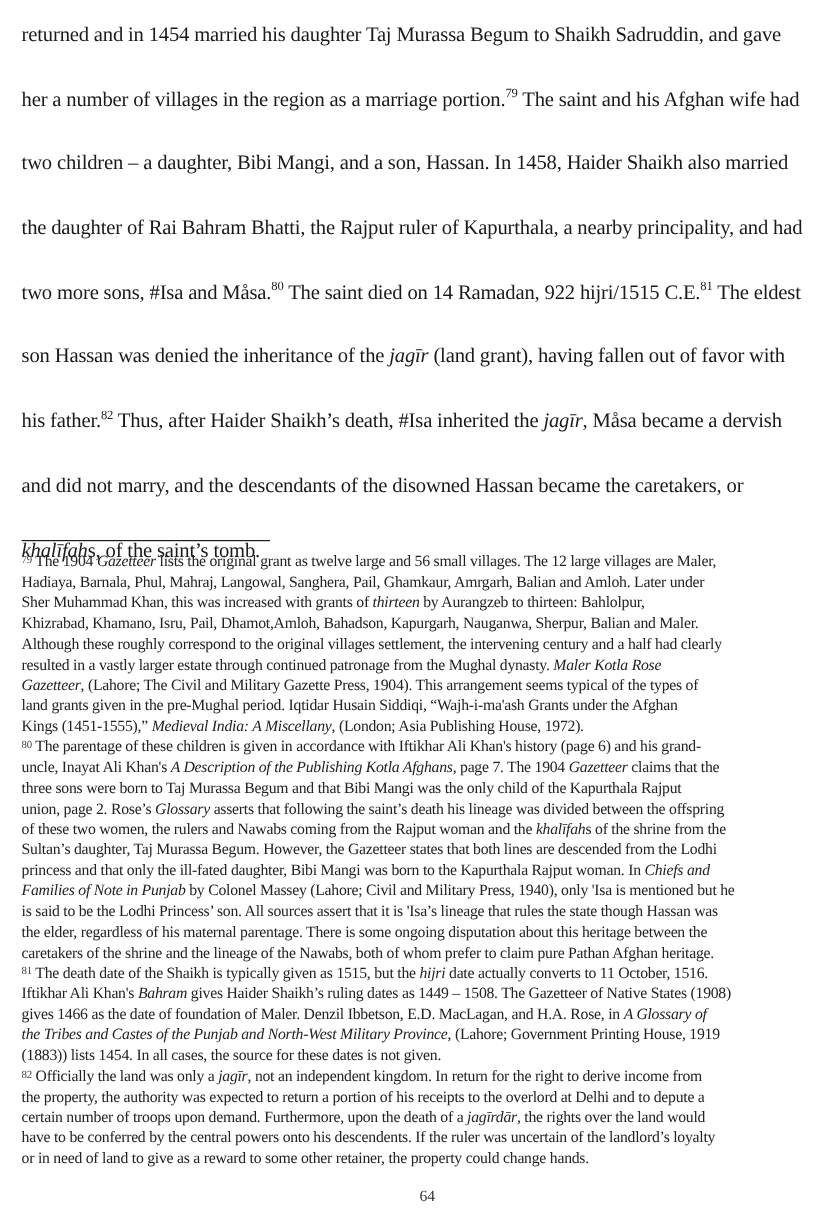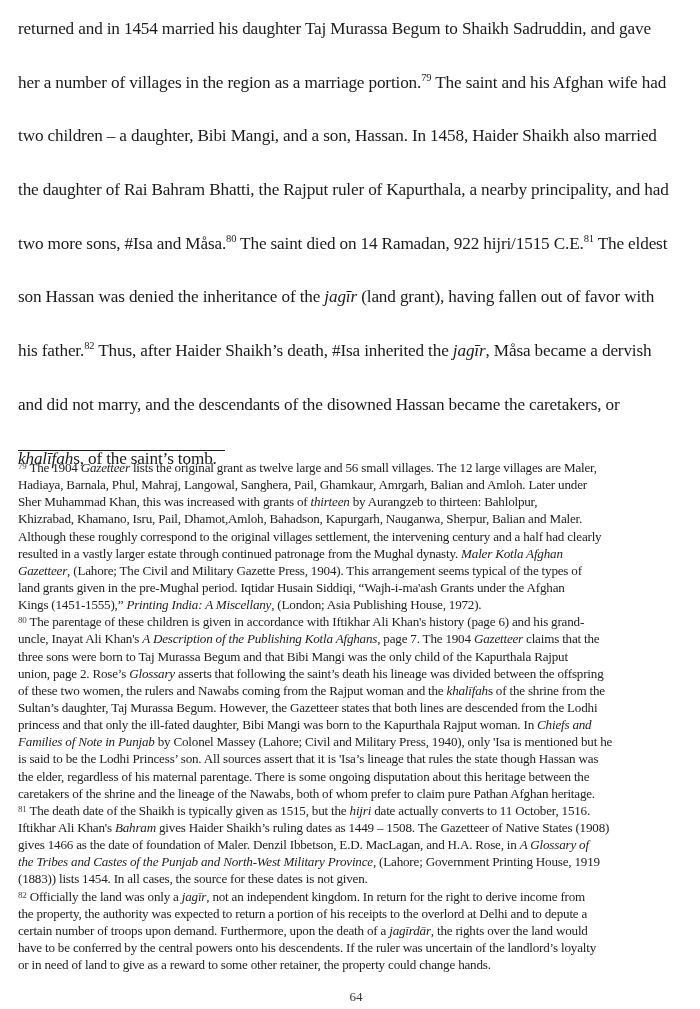--- a/index.html
+++ b/index.html
@@ -94,24 +94,24 @@
   </div>
 
 <div class="footnote-rule"></div>
 
 <div class="footnotes" id="footnotes">
     <span class="line"><span class="fn-num">79</span>  The 1904 <i>Gazetteer</i> lists the original grant as twelve large and 56 small villages.  The 12 large villages are Maler,</span>
     <span class="line">Hadiaya, Barnala, Phul, Mahraj, Langowal, Sanghera, Pail, Ghamkaur, Amrgarh, Balian and Amloh.  Later under</span>
     <span class="line">Sher Muhammad Khan, this was increased with grants of <i>thirteen</i> by Aurangzeb to thirteen: Bahlolpur,</span>
     <span class="line">Khizrabad, Khamano, Isru, Pail, Dhamot,Amloh, Bahadson, Kapurgarh, Nauganwa, Sherpur, Balian and Maler.</span>
     <span class="line">Although these roughly correspond to the original villages settlement, the intervening century and a half had clearly</span>
-    <span class="line">resulted in a vastly larger estate through continued patronage from the Mughal dynasty.  <i>Maler Kotla Afghan</i></span>
+    <span class="line">resulted in a vastly larger estate through continued patronage from the Mughal dynasty.  <i>Maler Kotla Rose</i></span>
     <span class="line"><i>Gazetteer</i>, (Lahore; The Civil and Military Gazette Press, 1904).  This arrangement seems typical of the types of</span>
     <span class="line">land grants given in the pre-Mughal period.  Iqtidar Husain Siddiqi, “Wajh-i-ma'ash Grants under the Afghan</span>
-    <span class="line">Kings (1451-1555),” <i>Printing India: A Miscellany</i>, (London; Asia Publishing House, 1972).</span>
+    <span class="line">Kings (1451-1555),” <i>Medieval India: A Miscellany</i>, (London; Asia Publishing House, 1972).</span>
     <span class="line"><span class="fn-num">80</span>  The parentage of these children is given in accordance with Iftikhar Ali Khan's history (page 6) and his grand-</span>
     <span class="line">uncle, Inayat Ali Khan's <i>A Description of the Publishing Kotla Afghans</i>, page 7.  The 1904 <i>Gazetteer</i> claims that the</span>
     <span class="line">three sons were born to Taj Murassa Begum and that Bibi Mangi was the only child of the Kapurthala Rajput</span>
     <span class="line">union, page 2.  Rose’s <i>Glossary</i> asserts that following the saint’s death his lineage was divided between the offspring</span>
     <span class="line">of these two women, the rulers and Nawabs coming from the Rajput woman and the <i>khalīfah</i>s of the shrine from the</span>
     <span class="line">Sultan’s daughter, Taj Murassa Begum.  However, the Gazetteer states that both lines are descended from the Lodhi</span>
     <span class="line">princess and that only the ill-fated daughter, Bibi Mangi was born to the Kapurthala Rajput woman.  In <i>Chiefs and</i></span>
     <span class="line"><i>Families of Note in Punjab</i> by Colonel Massey (Lahore; Civil and Military Press, 1940), only 'Isa is mentioned but he</span>
     <span class="line">is said to be the Lodhi Princess’ son. All sources assert that it is 'Isa’s lineage that rules the state though Hassan was</span>
     <span class="line">the elder, regardless of his maternal parentage.  There is some ongoing disputation about this heritage between the</span>

